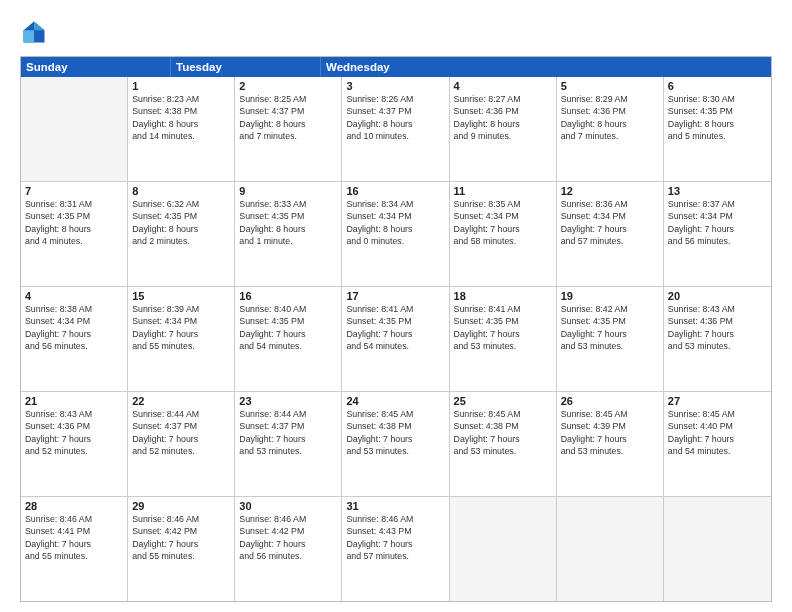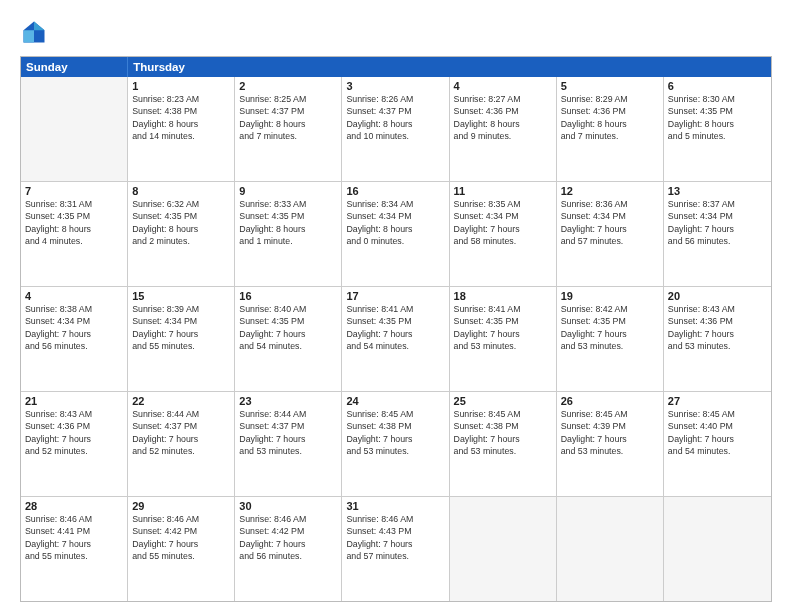--- a/index.html
+++ b/index.html
@@ -55,21 +55,21 @@
       color: #444;
     }
     .calendar {
       flex: 1;
       display: flex;
       flex-direction: column;
       border: 1px solid #bbb;
     }
     .cal-header-row {
       display: grid;
-      grid-template-columns: repeat(7, 1fr);
+      grid-template-columns: repeat(5, 1fr);
       background: #1a5fbf;
     }
     .cal-header-cell {
       color: #fff;
       font-size: 11.5px;
       font-weight: bold;
       padding: 4px 5px;
       text-align: left;
       border-right: 1px solid #3a7fd5;
     }
@@ -127,21 +127,22 @@
     </div>
     <div class="title-block">
       <div class="month-title"></div>
       <div class="subtitle"></div>
     </div>
   </div>
 
   <div class="calendar">
     <div class="cal-header-row">
     <div class="cal-header-cell">Sunday</div>
-        <div class="cal-header-cell">Thursday</div>
+        <div class="cal-header-cell">Tuesday</div>
+        <div class="cal-header-cell">Wednesday</div>
       </div>
     <div class="cal-body">
     <div class="cal-row">
           <div class="cal-cell empty"></div>
           <div class="cal-cell">
             <span class="day-num">1</span>
             <span class="cell-line">Sunrise: 8:23 AM</span>
             <span class="cell-line">Sunset: 4:38 PM</span>
             <span class="cell-line">Daylight: 8 hours</span>
             <span class="cell-line">and 14 minutes.</span>

